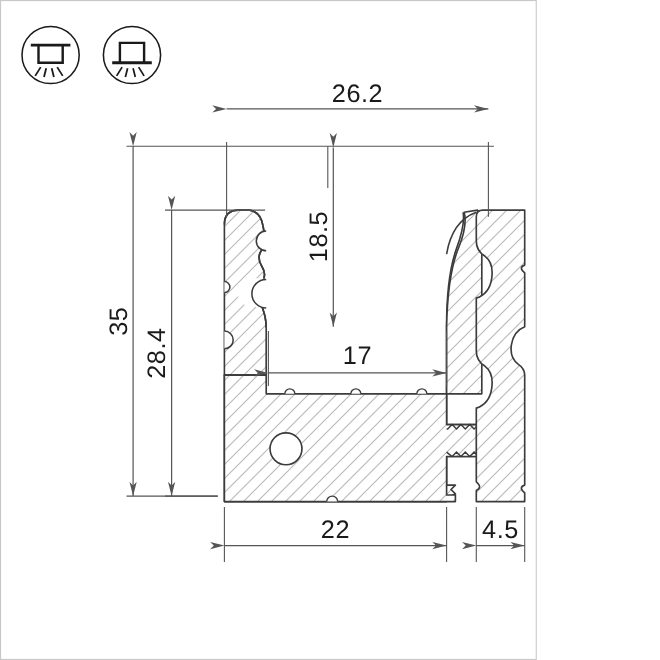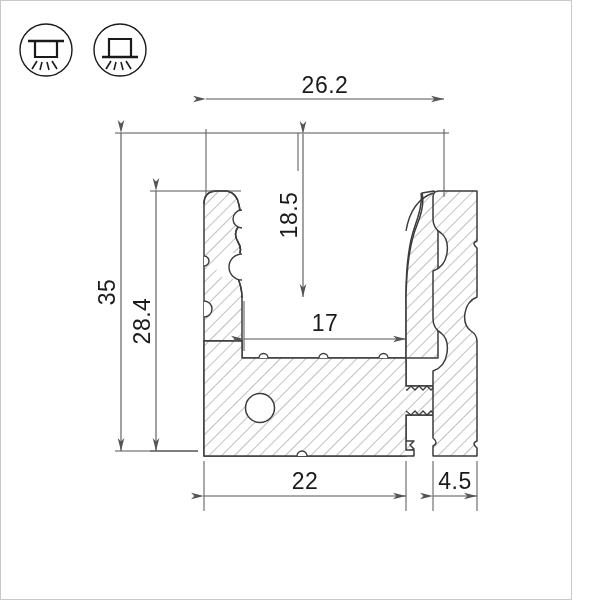--- a/index.html
+++ b/index.html
@@ -5,21 +5,21 @@
   html, body {
     margin: 0;
     padding: 0;
     background: #ffffff;
   }
   body {
     font-family: "Liberation Sans", sans-serif;
   }
   .canvas {
     position: relative;
-    width: 572px;
+    width: 488px;
     height: 600px;
     background: #ffffff;
     border: 1px solid #c8c8c8;
     box-sizing: border-box;
     overflow: hidden;
   }
   .drawing {
     position: absolute;
     left: 0;
     top: 0;

